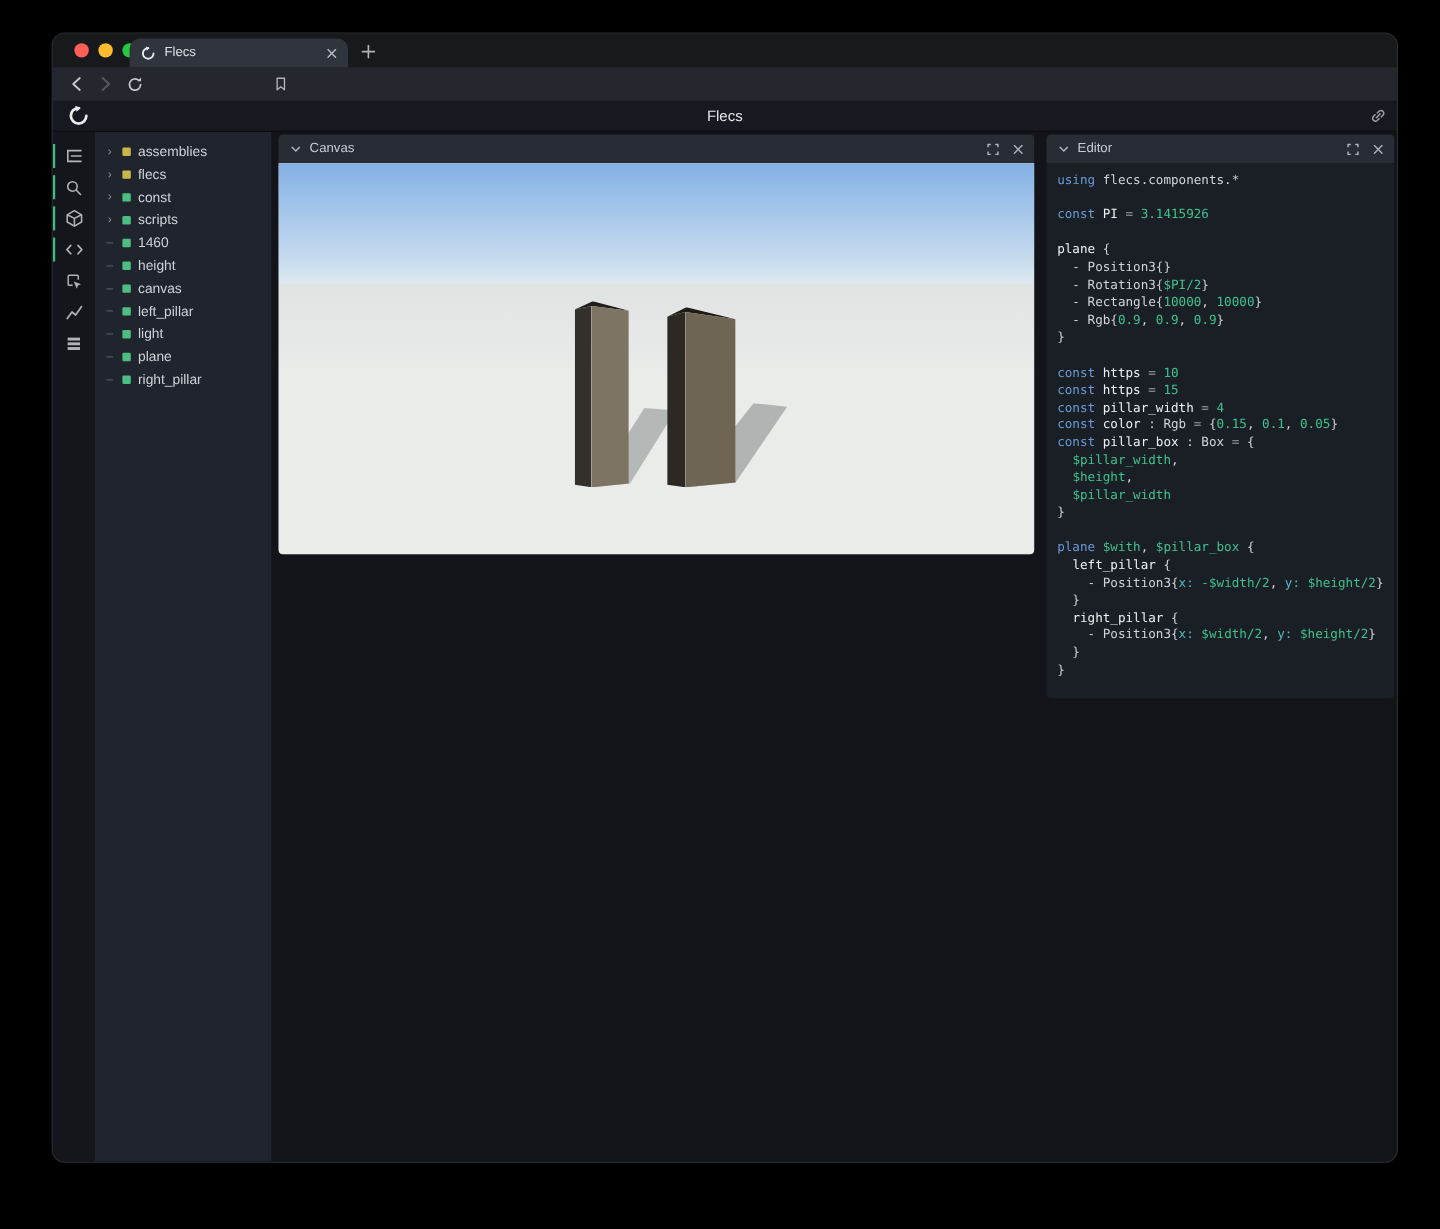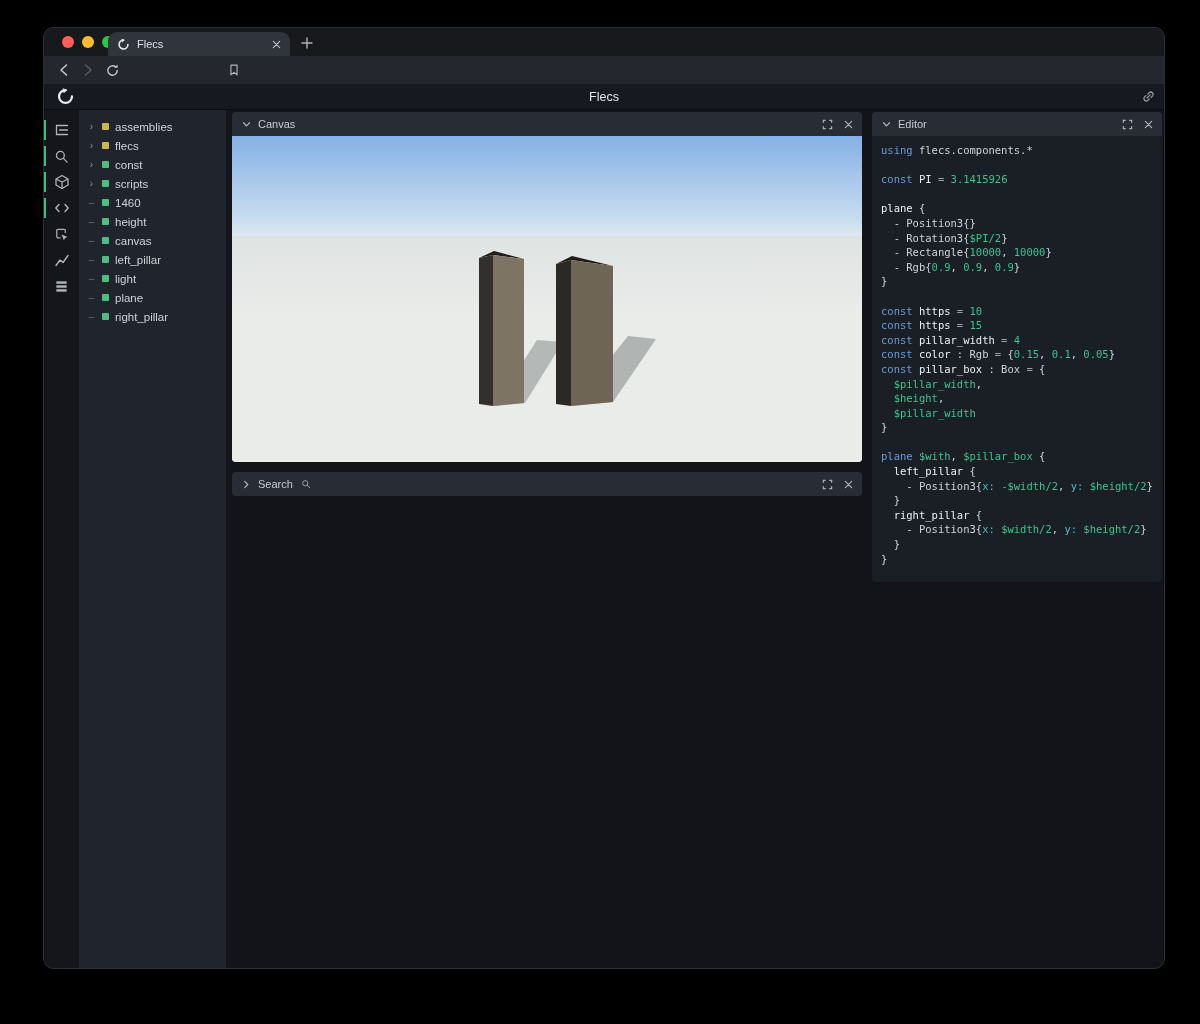--- a/index.html
+++ b/index.html
@@ -328,48 +328,20 @@
         <div class="sfx shadow-right"></div>
         <div class="sfx lp-top"></div>
         <div class="sfx lp-left"></div>
         <div class="sfx lp-right"></div>
         <div class="sfx rp-top"></div>
         <div class="sfx rp-left"></div>
         <div class="sfx rp-right"></div>
       </div>
     </div>
 
-    <div class="panel panel-search">
-      <div class="panel-header">
-        <span class="phbtn">
-          <svg width="7" height="9" viewBox="0 0 8 10">
-              <path d="M2 1.5L5.5 5 2 8.5" fill="none" stroke="#aeb4ba" stroke-width="1.4" stroke-linecap="round"></path>
-            </svg>
-        </span>
-        <span class="panel-title">Search</span>
-        <span style="margin-left:2px">
-          <svg width="10" height="10" viewBox="0 0 16 16">
-              <circle cx="6.8" cy="6.8" r="4.2" fill="none" stroke="#9aa1a8" stroke-width="1.6"></circle>
-              <path d="M10 10l4 4" stroke="#9aa1a8" stroke-width="1.6" stroke-linecap="round"></path>
-            </svg>
-        </span>
-        <span class="panel-actions">
-          <span class="phbtn">
-            <svg width="11" height="11" viewBox="0 0 12 12">
-                <path d="M1.5 4V1.5H4M8 1.5h2.5V4M10.5 8v2.5H8M4 10.5H1.5V8" fill="none" stroke="#aeb4ba" stroke-width="1.3"></path>
-              </svg>
-          </span>
-          <span class="phbtn">
-            <svg width="9" height="9" viewBox="0 0 10 10">
-                <path d="M1.5 1.5l7 7M8.5 1.5l-7 7" stroke="#aeb4ba" stroke-width="1.3" stroke-linecap="round"></path>
-              </svg>
-          </span>
-        </span>
-      </div>
-    </div>
 
     <div class="panel panel-editor">
       <div class="panel-header">
         <span class="phbtn">
           <svg width="9" height="7" viewBox="0 0 10 8">
               <path d="M1.5 2L5 5.5 8.5 2" fill="none" stroke="#aeb4ba" stroke-width="1.4" stroke-linecap="round"></path>
             </svg>
         </span>
         <span class="panel-title">Editor</span>
         <span class="panel-actions">

